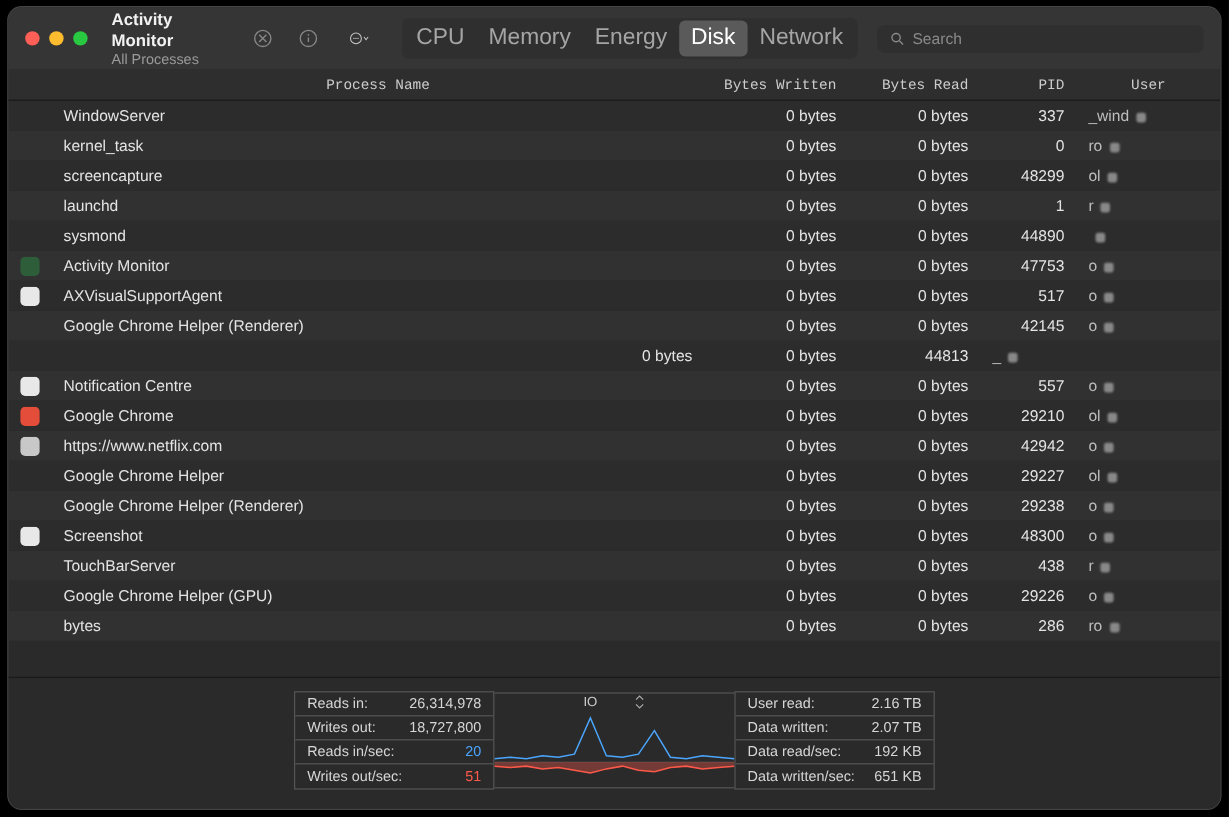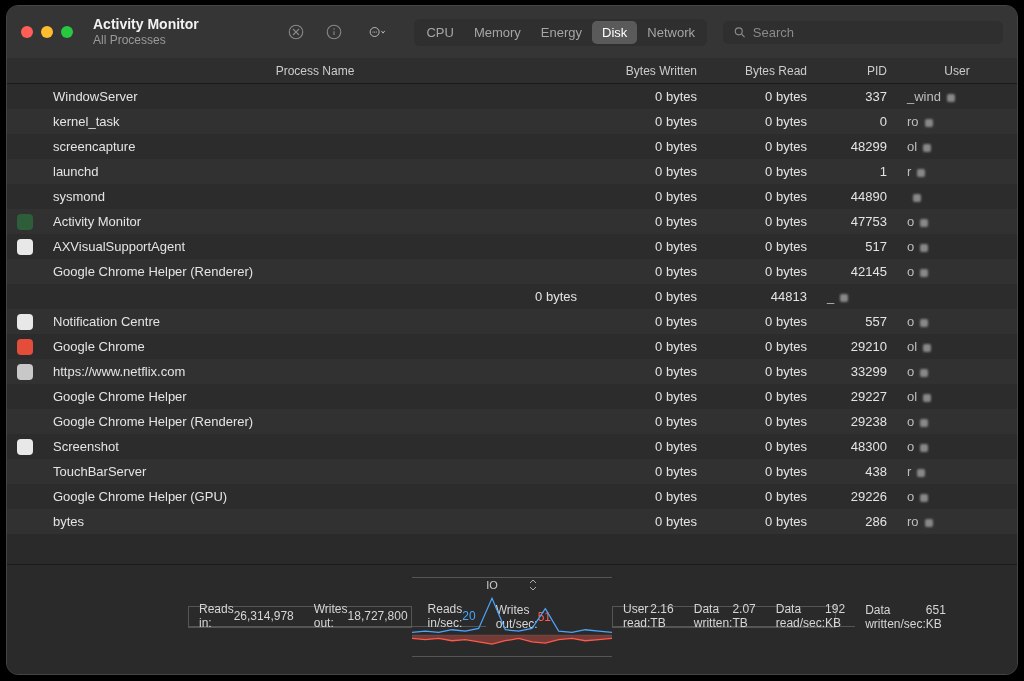--- a/index.html
+++ b/index.html
@@ -53,21 +53,21 @@
     background: #2f2f2f;
     border-radius: 6px;
     padding: 2px;
     gap: 0;
     margin: 0 6px;
   }
   .tab {
     padding: 4px 10px;
     color: #a5a5a5;
     border-radius: 5px;
-    font-size: 13px;
+    font-size: 19px;
   }
   .tab.active { background: #5a5a5a; color: #fff; }
   .search {
     display: flex; align-items: flex-start;
     background: #2f2f2f;
     border-radius: 6px;
     padding: 4px 10px;
     gap: 6px;
     width: 280px;
   }
@@ -81,21 +81,21 @@
     display: grid;
     grid-template-columns: 36px 1fr 120px 110px 80px 120px;
     height: 26px;
     background: #2e2e2e;
     border-bottom: 1px solid #1a1a1a;
     align-items: center;
     font-size: 12px;
     color: #ccc;
     font-weight: 500;
   }
-  .cols div { padding: 0 10px; }
+  .cols div { padding: 0 10px; font-family: Liberation Mono, monospace; }
   .cols .pname { text-align: center; }
   .cols .num { text-align: right; }
   .cols .user { text-align: center; }
   
   .rows { flex: 1; overflow: hidden; }
   .row {
     display: grid;
     grid-template-columns: 36px 1fr 120px 110px 80px 120px;
     height: 25px;
     align-items: center;
@@ -129,22 +129,22 @@
     border-top: 1px solid #1a1a1a;
     display: flex;
     align-items: center;
     justify-content: center;
     gap: 0;
     padding: 14px 0 20px 0;
   }
   .panel {
     border: 1px solid #555;
     display: flex;
-    flex-direction: row;
-    width: 224px;
+    flex-direction: column;
+    width: 167px;
   }
   .prow {
     display: flex; justify-content: space-between;
     padding: 2px 10px;
     font-size: 12px;
     border-bottom: 1px solid #555;
     color: #d6d6d6;
     height: 20px;
     align-items: center;
   }
@@ -329,21 +329,21 @@
         <div class="cell num">29210</div>
         <div class="cell usercell">ol<span class="blurblob"></span></div>
       </div>
       <div class="row odd">
         <div class="cell iconcell">
           <div class="picon" style="background: rgb(200, 200, 200);"></div>
         </div>
         <div class="cell">https://www.netflix.com</div>
         <div class="cell num">0 bytes</div>
         <div class="cell num">0 bytes</div>
-        <div class="cell num">33299</div>
+        <div class="cell num">42942</div>
         <div class="cell usercell">o<span class="blurblob"></span></div>
       </div>
       <div class="row even">
         <div class="cell iconcell"></div>
         <div class="cell">Google Chrome Helper</div>
         <div class="cell num">0 bytes</div>
         <div class="cell num">0 bytes</div>
         <div class="cell num">29227</div>
         <div class="cell usercell">ol<span class="blurblob"></span></div>
       </div>

